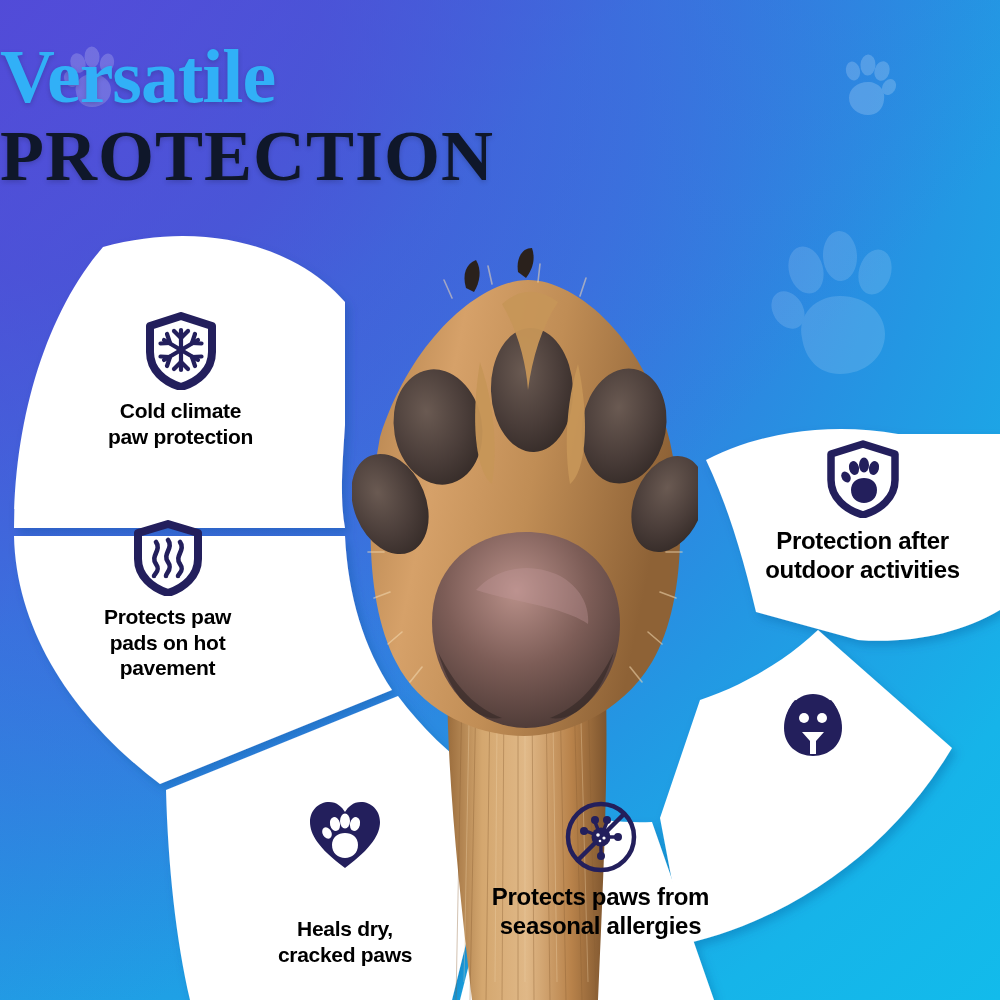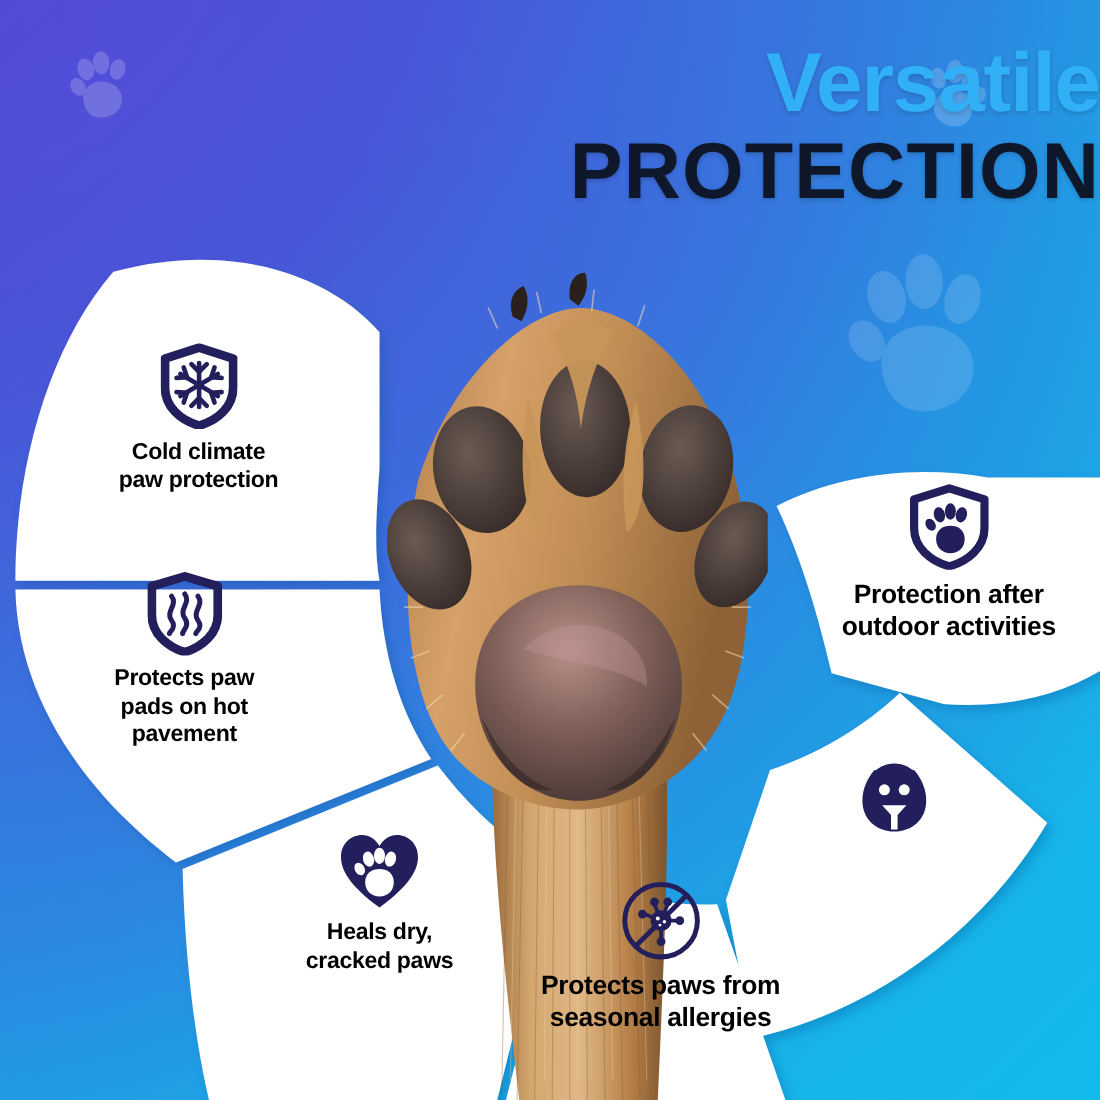--- a/index.html
+++ b/index.html
@@ -24,21 +24,21 @@
   
   .wm { position:absolute; opacity:.17; }
   .wm svg { display:block; }
   #wm-tl { left:62px; top:44px; width:62px; height:66px; opacity:.22; }
   #wm-tr { left:836px; top:52px; width:62px; height:66px; opacity:.22; transform:scaleX(-1); }
   #wm-r  { left:770px; top:228px; width:145px; height:150px; opacity:.17; }
 
   
   #headline {
     position:absolute; top:38px; left:0; width:100%;
-    text-align:right; z-index:20;
+    text-align:left; z-index:20;font-family:Liberation Serif, serif;
   }
   #title-versatile {
     font-size:76px; font-weight:bold; color:#31b0f7;
     letter-spacing:-1px; line-height:1.0;
     text-shadow:0 2px 5px rgba(0,0,0,.18);
   }
   #title-protection {
     font-size:72px; font-weight:bold; color:#0f172a;
     letter-spacing:1px; line-height:1.18;
     text-shadow:0 2px 5px rgba(0,0,0,.18);
@@ -68,21 +68,21 @@
     color:#000000;
     font-weight:bold;
     font-size:21px;
     line-height:1.22;
     letter-spacing:-.3px;
     white-space:pre-line;
   }
 
   #c0 { left:68px;  top:312px; width:225px; }
   #c1 { left:60px;  top:520px; width:215px; }
-  #c2 { left:240px; top:757px; width:210px; }
+  #c2 { left:240px; top:800px; width:210px;gap:38px; }
   #c3 { left:468px; top:800px; width:265px; }
   #c4 { left:705px; top:692px; width:215px; }
   #c5 { left:735px; top:440px; width:255px; }
   #c5 .wedge-label, #c3 .wedge-label { font-size:24px; }
 </style>
 </head>
 <body>
 
 <div id="bg">
   <div id="bg-overlay"></div>

